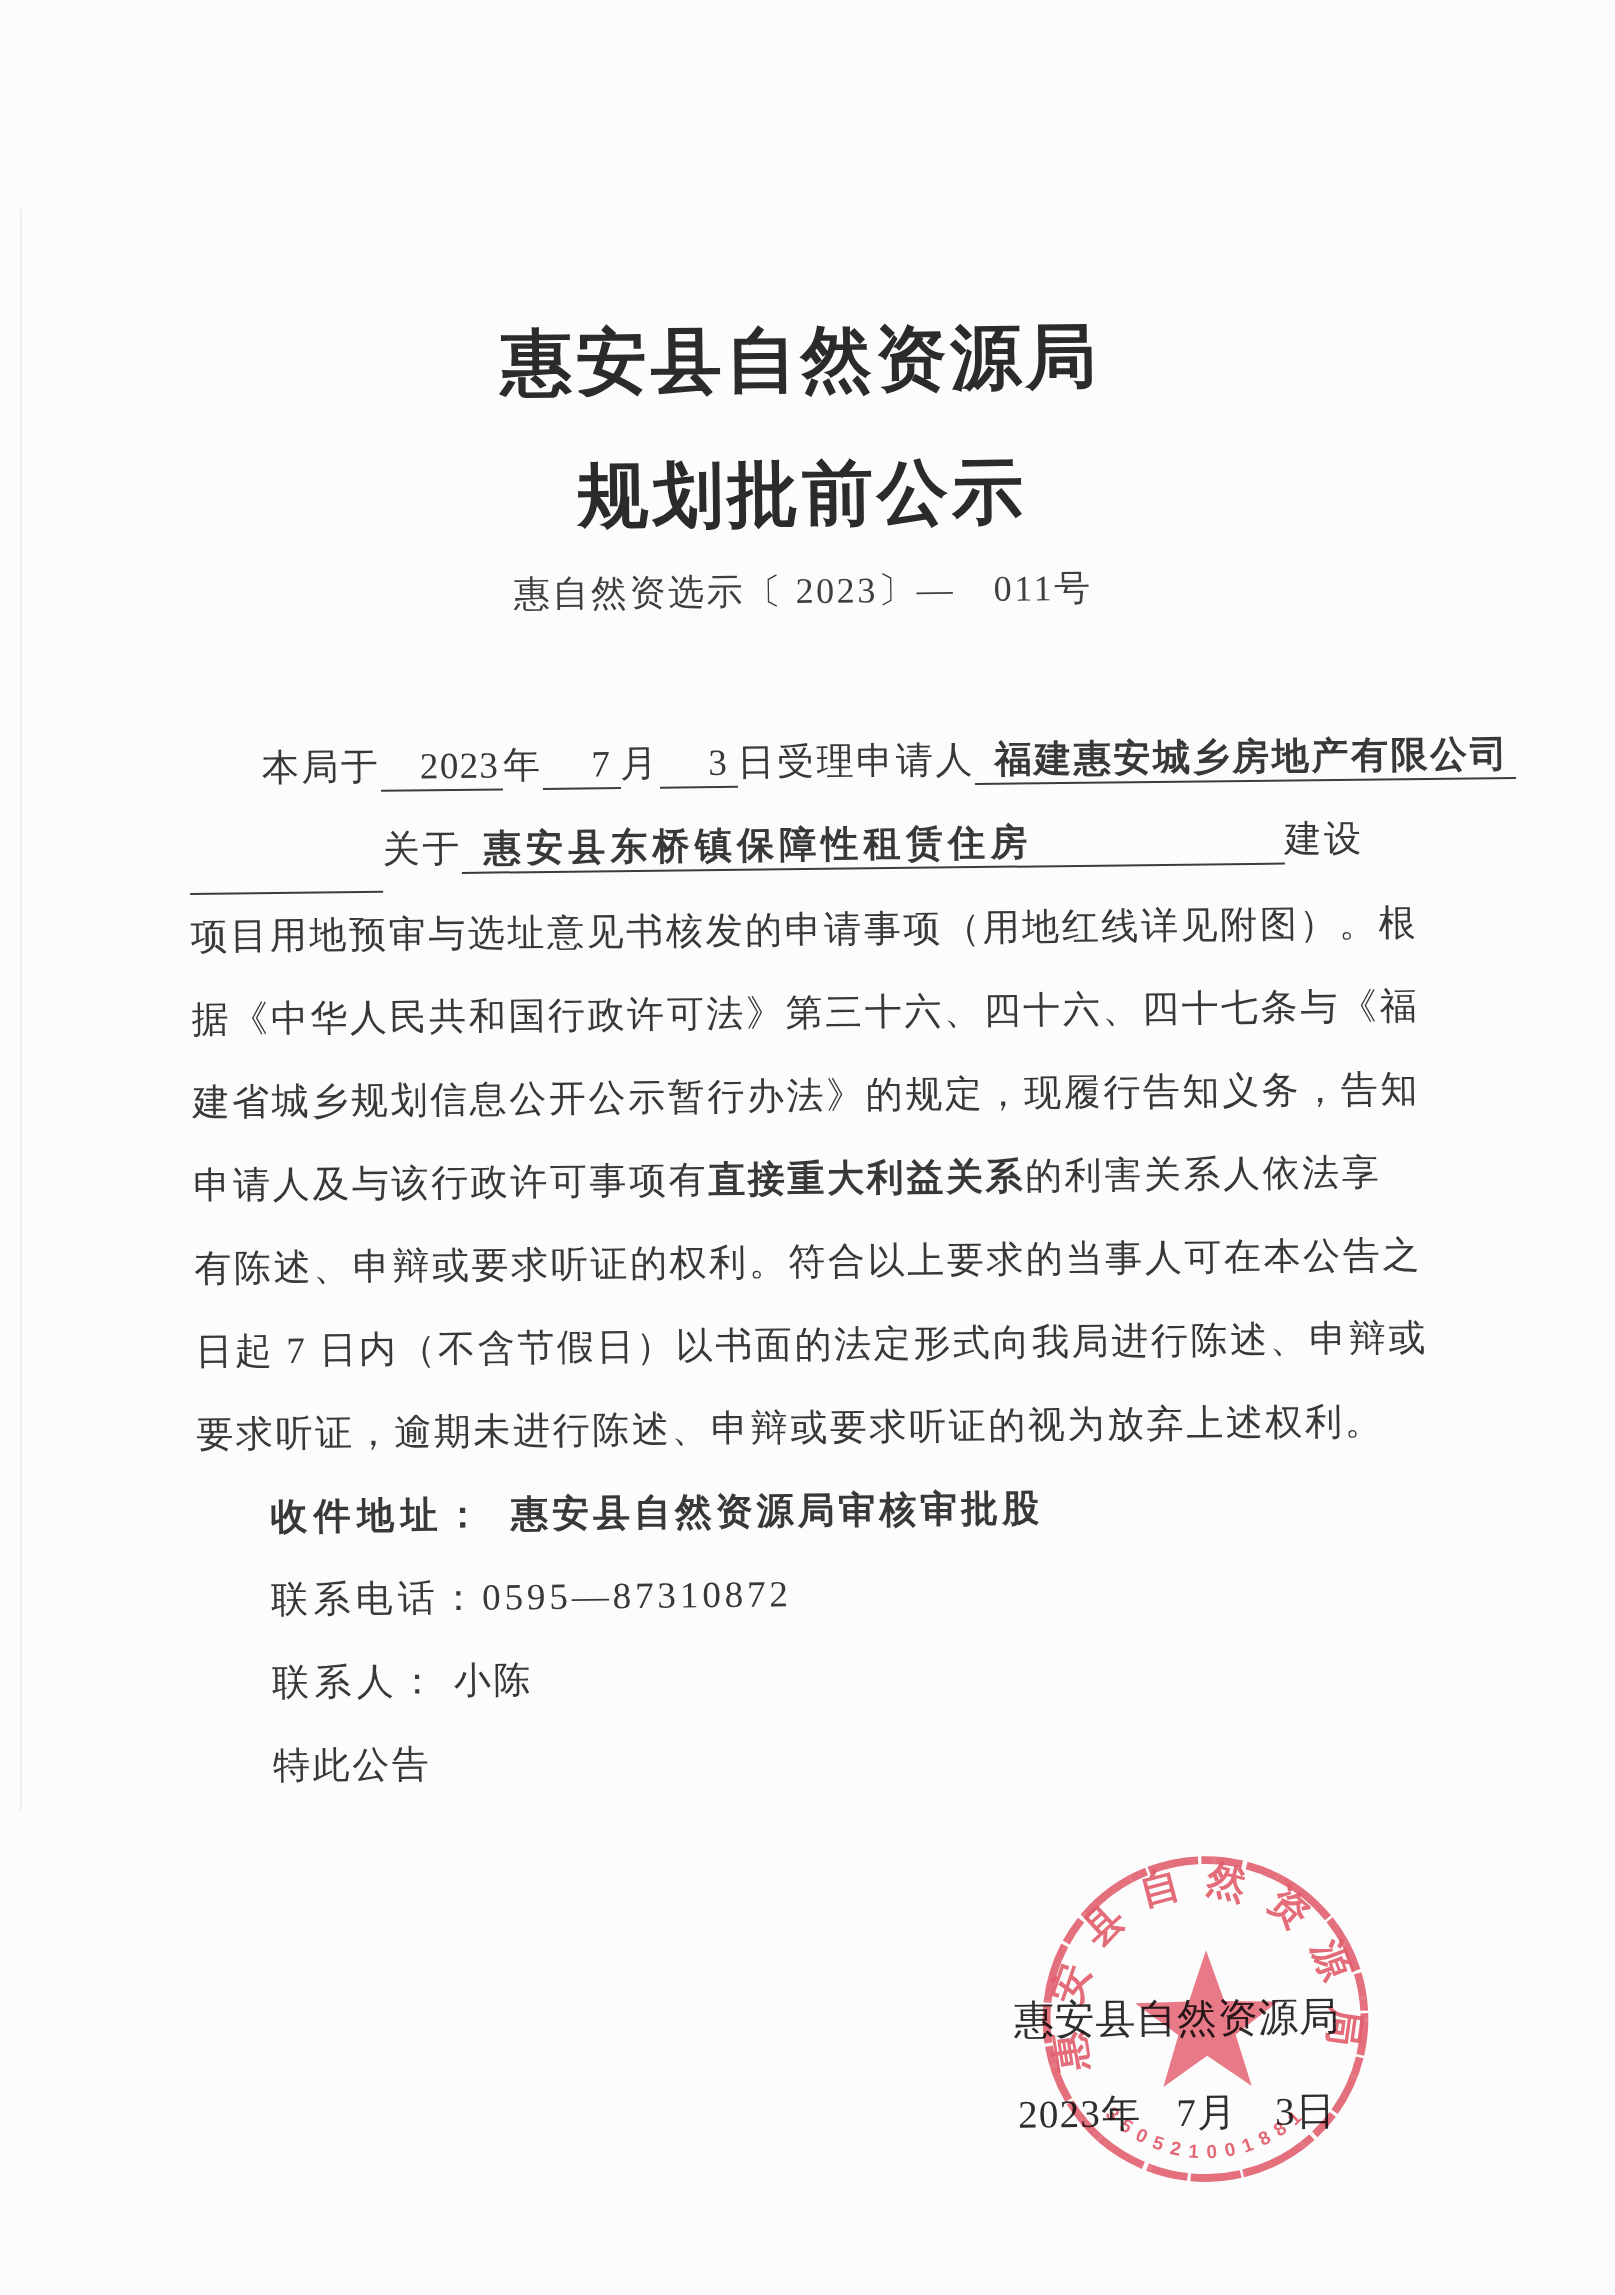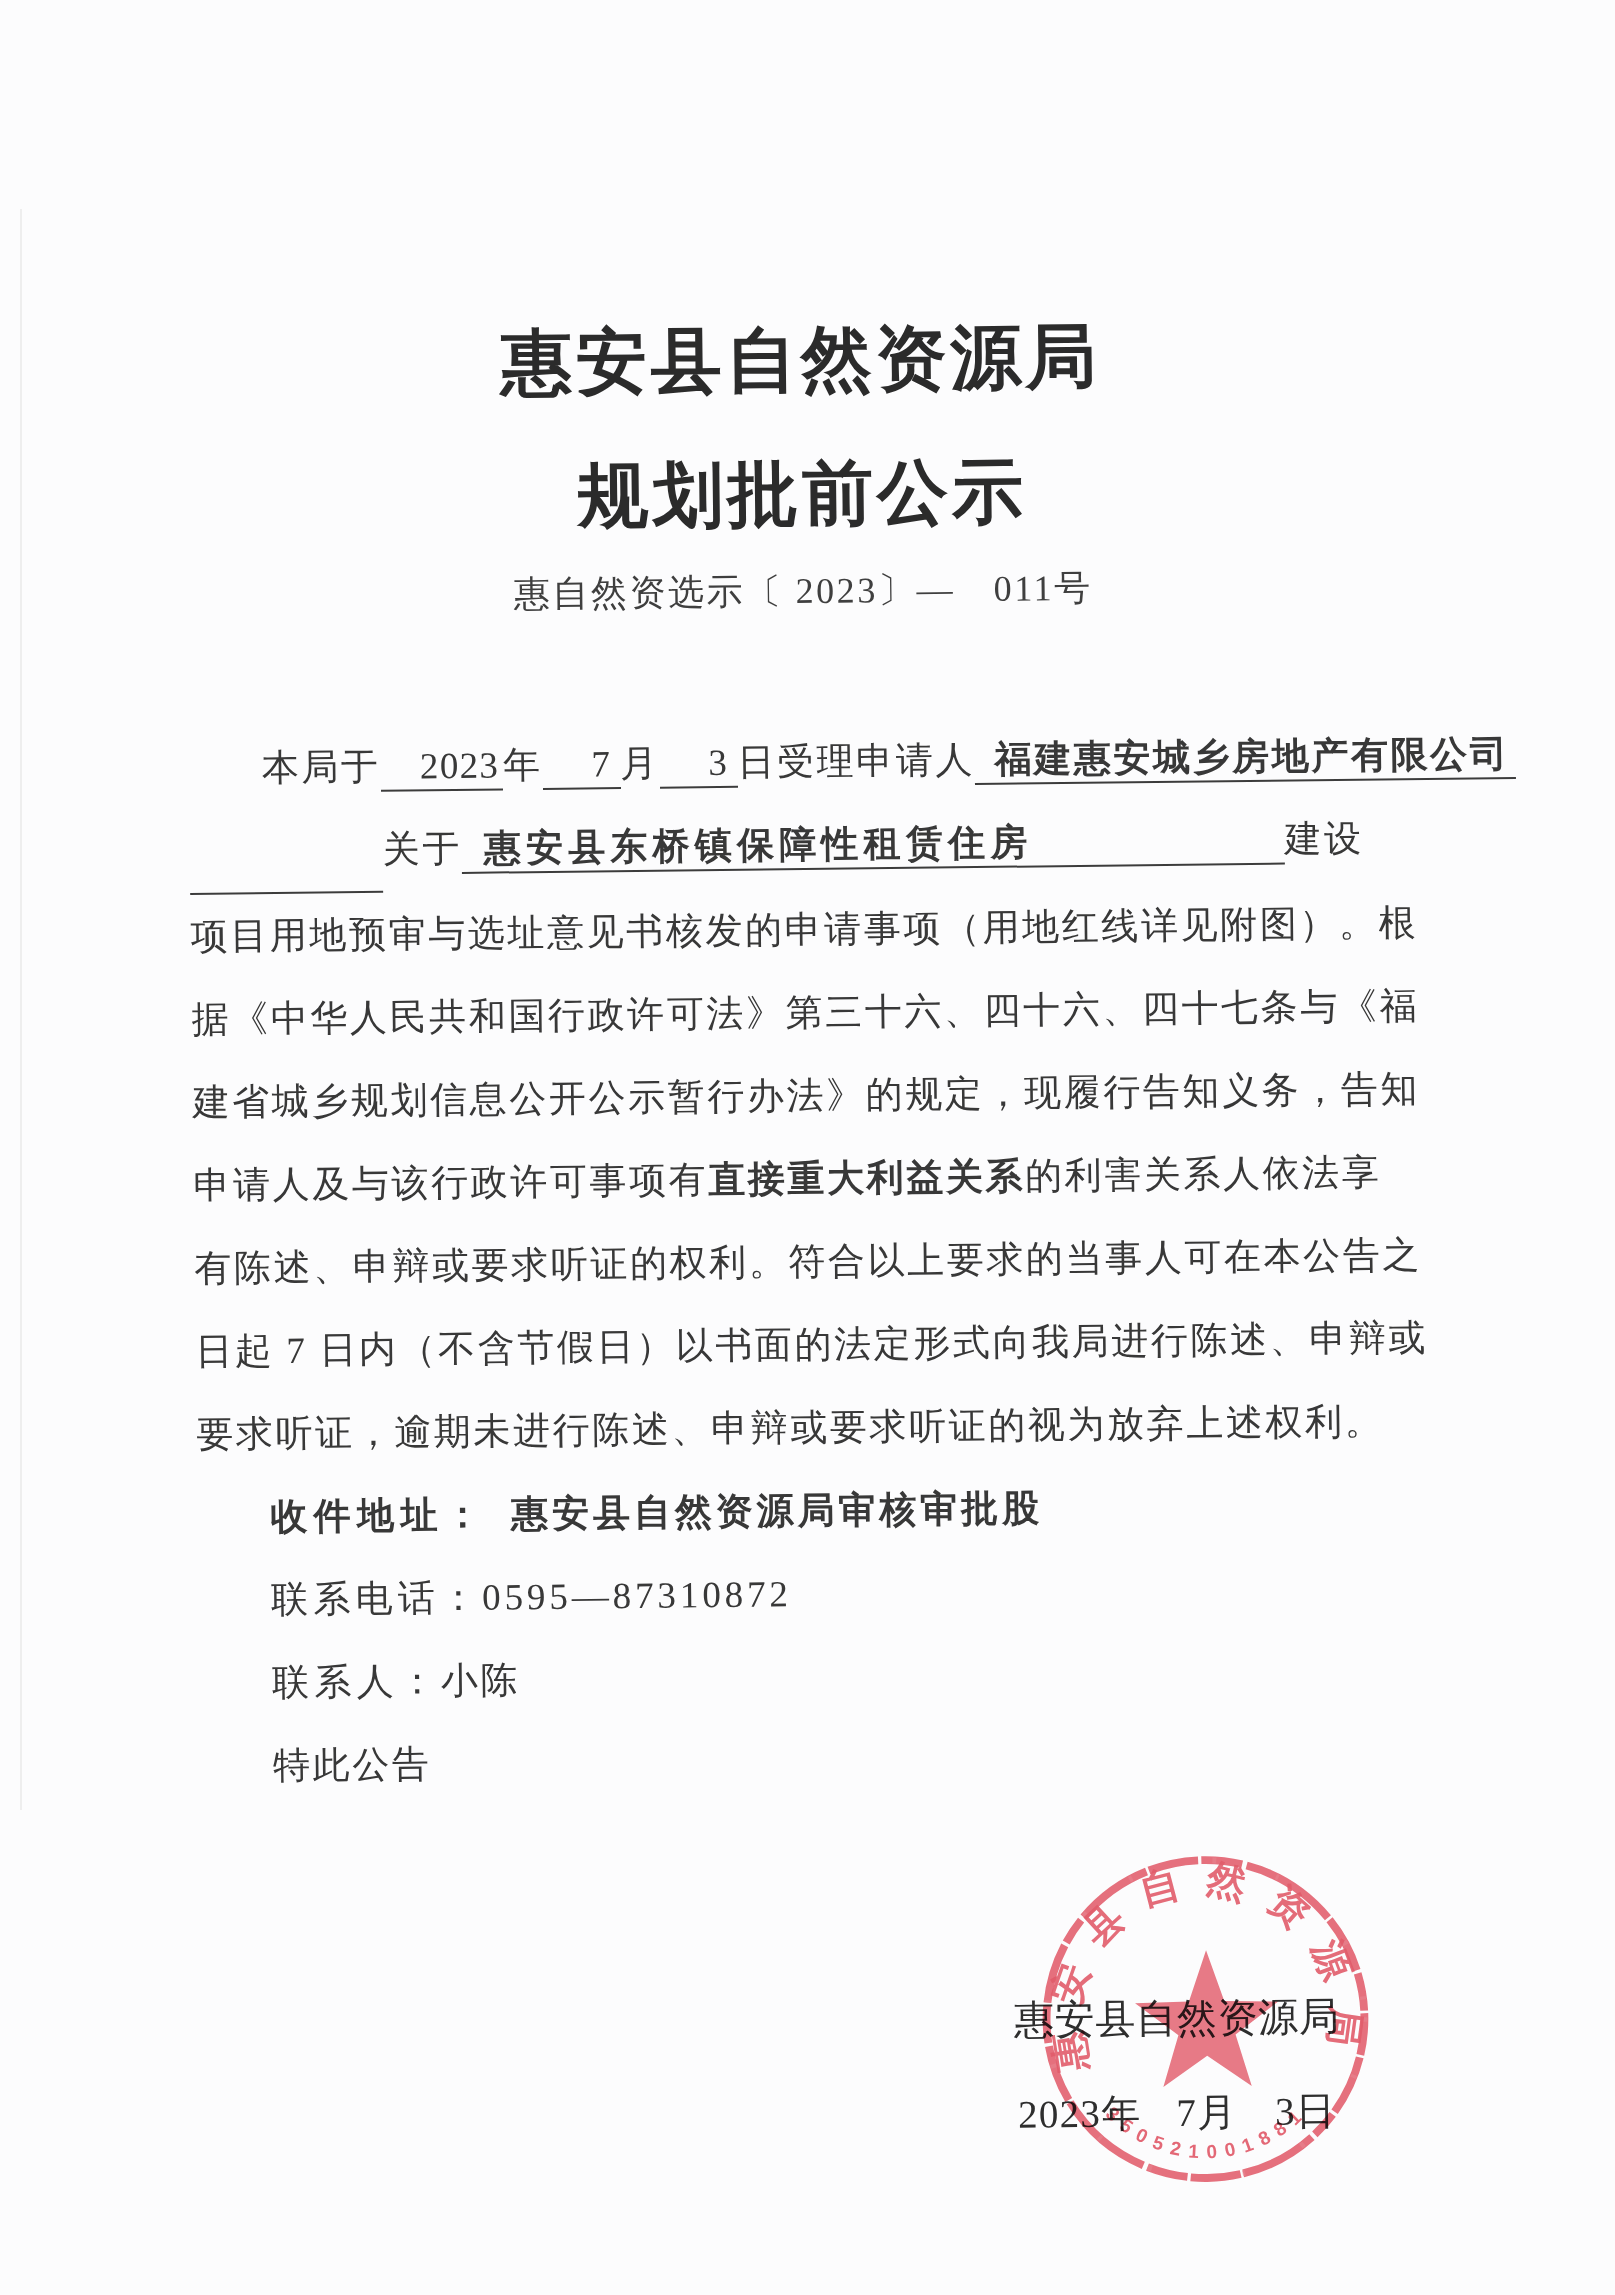--- a/index.html
+++ b/index.html
@@ -52,21 +52,21 @@
   .ub{display:inline-block;border-bottom:2.6px solid #3c3c3c;}
   .ub::after{content:"\a0";}
   .num{font-family:"Liberation Serif", serif;letter-spacing:1.3px;}
   .bold{font-weight:700;}
   .semibold{font-weight:600;}
   .pad-sm{padding:0 9.2px 2.6px 27.5px;}
   .pad-co{padding:0 6.5px 2.6px 19.6px;}
   
   .contact-label{font-weight:700;letter-spacing:6.5px;}
   .val-gap{margin-left:23.5px;}
-  .val-gap-sm{}
+  .val-gap-sm{margin-left:13px;}
   .phone{letter-spacing:3.9px;}
   
   .seal{
     position:absolute;left:1030px;top:1860px;width:327px;height:327px;
     opacity:.93;
   }
   .issuer{
     position:absolute;left:1002px;top:1995px;width:340px;
     font-size:40px;color:#2e2e2e;letter-spacing:0.7px;
     mix-blend-mode:multiply;white-space:nowrap;

